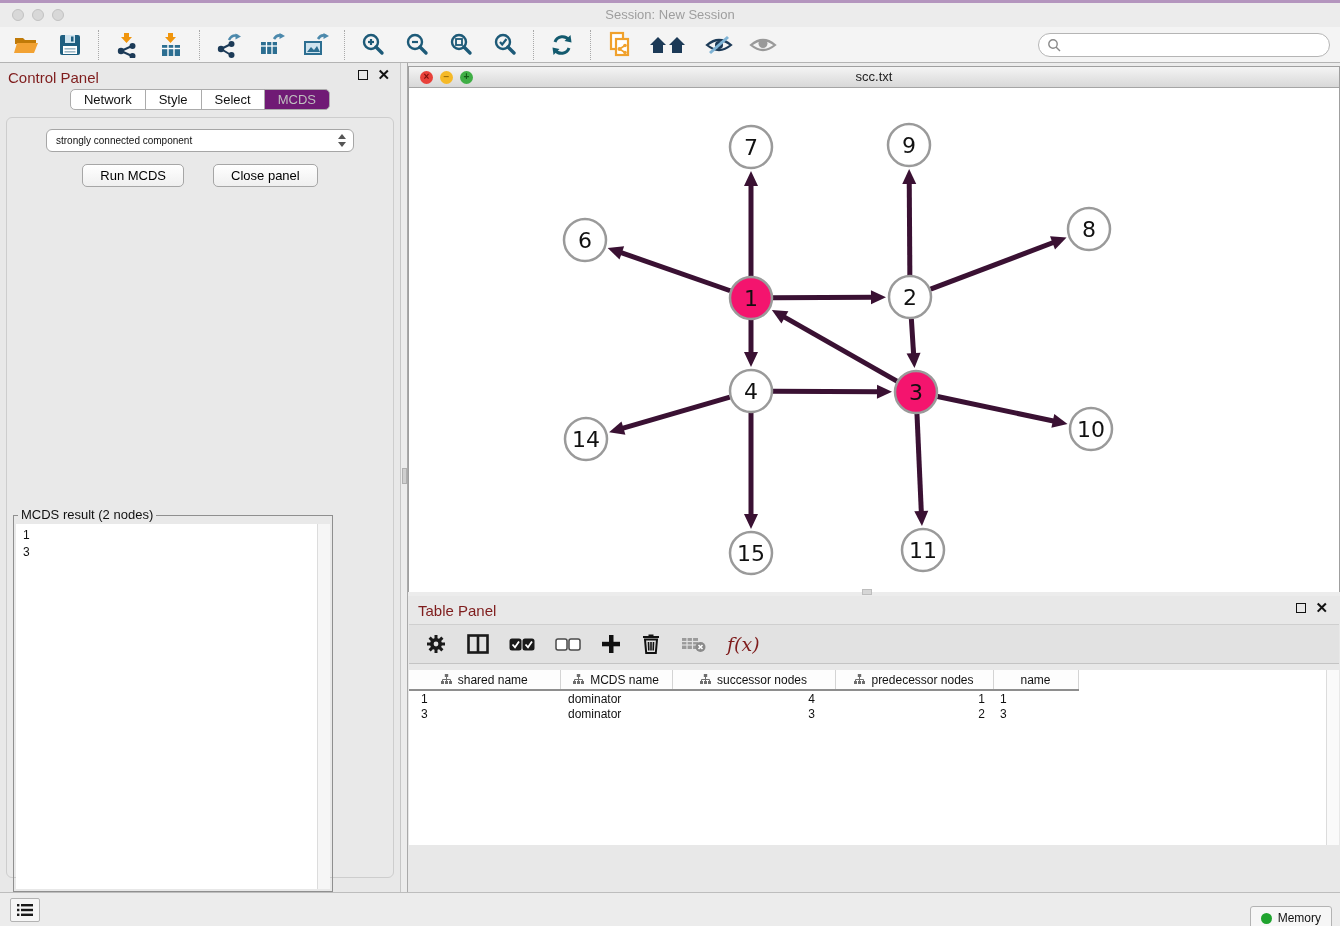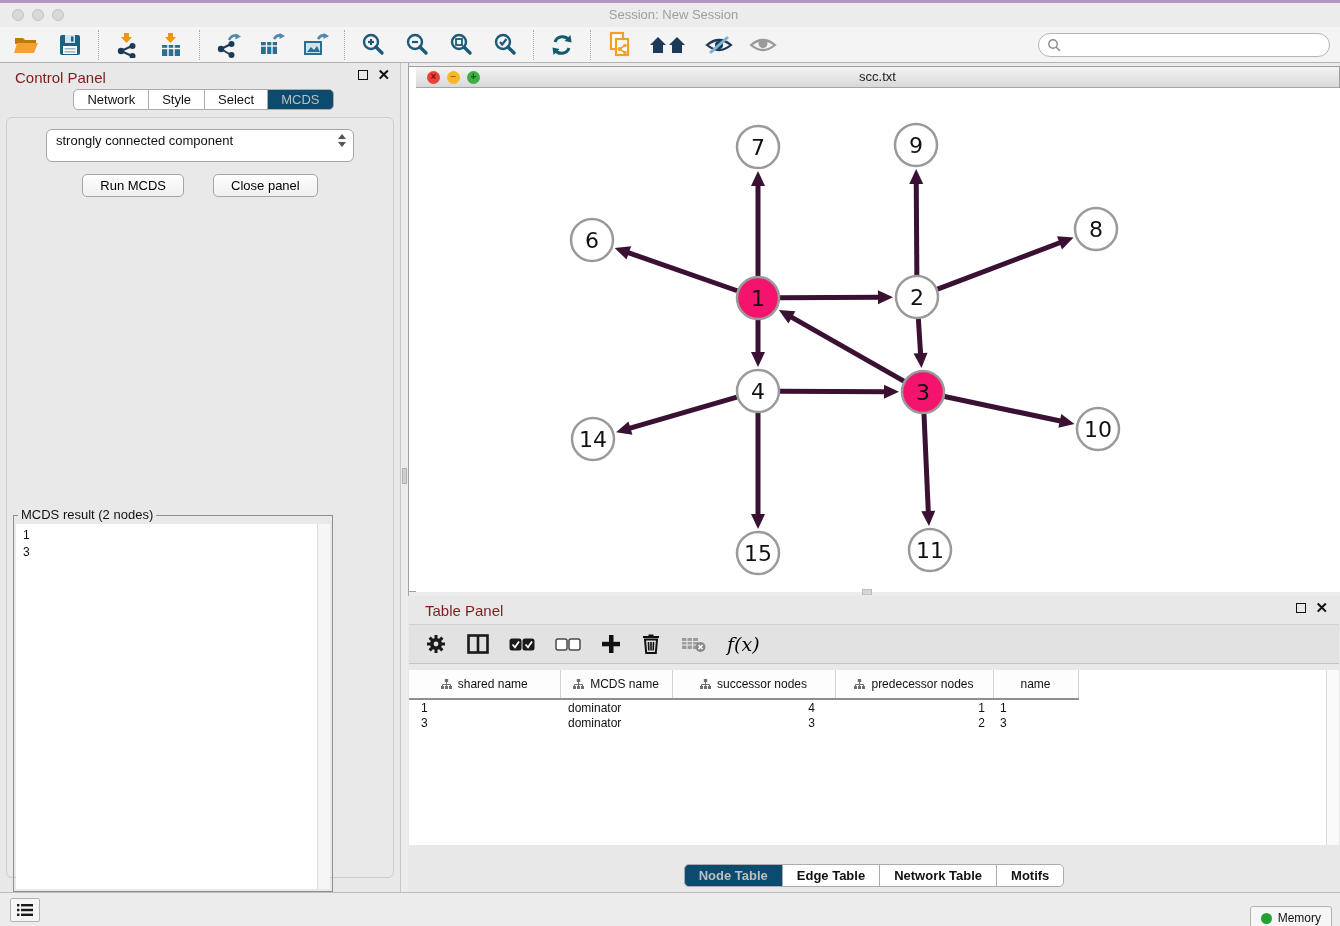--- a/index.html
+++ b/index.html
@@ -1,18 +1,18 @@
 <!DOCTYPE html>
 <html><head>
 <meta charset="utf-8">
 <style>
   * { margin:0; padding:0; box-sizing:border-box; }
   html,body { width:1340px; height:926px; }
   body { font-family:"Liberation Sans", sans-serif; background:#ececec; position:relative; overflow:hidden; color:#111; }
-  .abs { position:absolute;padding-left:7px; }
+  .abs { position:absolute; }
 
   
   #purple-strip { left:0; top:0; width:1340px; height:3px; background:#b495be; }
   #titlebar { left:0; top:3px; width:1340px; height:24px; background:#ececec; }
   #titlebar .win-title { width:100%; text-align:center; font-size:13px; color:#9e9e9e; line-height:24px; }
   .traffic { border-radius:50%; display:inline-block; }
   #titlebar .lights { position:absolute; left:12px; top:6px; display:flex; gap:8px; }
   #titlebar .traffic { width:12px; height:12px; background:#d8d8d8; border:1px solid #c2c2c2; }
 
   #toolbar { left:0; top:27px; width:1340px; height:36px; background:#f4f4f4; border-bottom:1px solid #b3b3b3; display:flex; align-items:center; padding-left:10px; }
@@ -27,25 +27,25 @@
   .panel-head { height:26px; position:relative; }
   .panel-head .ptitle { position:absolute; left:8px; top:6px; font-size:15px; color:#7f1d1d; }
   .panel-head .ctrls { position:absolute; right:10px; top:6px; display:flex; gap:9px; align-items:center; }
   .float-ico { width:10px; height:10px; border:1.6px solid #111; display:inline-block; cursor:pointer; }
   .close-ico { font-size:15px; font-weight:900; line-height:12px; color:#111; cursor:pointer; }
 
   .seg-tabs { display:flex; justify-content:center; }
   .seg-tab { background:#fff; border:1px solid #ababab; margin-left:-1px; padding:2px 13px; font-size:13px; cursor:pointer; white-space:nowrap; }
   .seg-tab:first-child { border-radius:5px 0 0 5px; margin-left:0; }
   .seg-tab:last-child { border-radius:0 5px 5px 0; }
-  .seg-tab.disabled-active { background:#0c4a6e; color:#bfbfbf; }
+  .seg-tab.disabled-active { background:#701a75; color:#bfbfbf; }
 
   #cp-content { position:absolute; left:6px; right:6px; top:54px; bottom:14px; background:#e9e9e9; border:1px solid #cdcdcd; border-radius:6px; }
   #opt-label { text-align:center; margin-top:20px; font-size:13px; }
-  #criterion-select { position:relative; margin:11px auto 0; width:308px; height:33px; background:#fff; border:1px solid #a6a6a6; border-radius:6px; font-size:13px; line-height:21px; padding-left:9px; cursor:pointer; }
+  #criterion-select { position:relative; margin:11px auto 0; width:308px; height:23px; background:#fff; border:1px solid #a6a6a6; border-radius:6px; font-size:10px; line-height:21px; padding-left:9px; cursor:pointer; }
   .stepper { position:absolute; right:7px; top:4px; display:flex; flex-direction:column; gap:3px; }
   .tri-up { width:0; height:0; border-left:4px solid transparent; border-right:4px solid transparent; border-bottom:5px solid #555; }
   .tri-down { width:0; height:0; border-left:4px solid transparent; border-right:4px solid transparent; border-top:5px solid #555; }
   .btn-row { display:flex; justify-content:center; gap:29px; margin-top:12px; }
   .mac-btn { background:linear-gradient(#ffffff,#efefef); border:1px solid #a6a6a6; border-radius:5px; height:23px; padding:0 17px; font-size:13px; cursor:pointer; font-family:inherit; }
 
   #mcds-fieldset { position:absolute; left:6px; width:320px; top:377px; height:377px; border:1px solid #8f8f8f;margin-top:20px; }
   #mcds-legend { position:absolute; top:-9px; left:4px; background:#e9e9e9; padding:0 3px; font-size:13px; }
   #mcds-result-area { position:absolute; left:2px; right:2px; top:8px; bottom:2px; background:#fff; font-size:12px; line-height:17px; padding:3px 0 0 7px; }
   #mcds-scroll { position:absolute; right:0; top:0; bottom:0; width:13px; background:#f6f6f6; border-left:1px solid #dcdcdc; }
@@ -60,25 +60,25 @@
   #net-titlebar { height:21px; background:linear-gradient(#f4f4f4,#d8d8d8); border-bottom:1px solid #a5a5a5; position:relative; }
   #net-titlebar .lights { position:absolute; left:11px; top:4px; display:flex; gap:7px; }
   #net-titlebar .traffic { width:13px; height:13px; font-size:10px; font-weight:700; text-align:center; line-height:12px; cursor:pointer; }
   #net-title { text-align:center; font-size:13px; color:#222; line-height:20px; }
   #net-canvas { position:relative; width:930px; height:504px; background:#fff; }
 
   
   #table-panel { left:408px; top:596px; width:932px; height:296px; background:#e8e8e8; }
   #tp-toolbar { position:absolute; left:1px; right:1px; top:28px; height:40px; background:#e2e2e2; border-top:1px solid #cfcfcf; border-bottom:1px solid #c4c4c4; display:flex; align-items:center; gap:20px; padding-left:16px; }
   .tp-btn { display:flex; align-items:center; justify-content:center; cursor:pointer; }
-  #fx-label { font-family:"DejaVu Serif", serif; font-style:italic; color:#000000; font-size:19px; }
+  #fx-label { font-family:"DejaVu Serif", serif; font-style:italic; color:#7f1d1d; font-size:19px; }
   #tp-tablewrap { position:absolute; left:1px; right:1px; top:74px; bottom:47px; background:#fff; overflow:hidden; }
   #tp-vscroll { position:absolute; right:0; top:0; bottom:0; width:13px; background:#fafafa; border-left:1px solid #dcdcdc; }
   table.datatable { border-collapse:collapse; table-layout:fixed; font-size:12px; }
-  table.datatable th { font-weight:400; height:29px; border-bottom:2px solid #8e8e8e; border-right:1px solid #d4d4d4; background:#fdfdfd; padding:0;text-align:center; }
+  table.datatable th { font-weight:400; height:20px; border-bottom:2px solid #8e8e8e; border-right:1px solid #d4d4d4; background:#fdfdfd; padding:0;text-align:center; }
   table.datatable th .hwrap { display:flex; align-items:center; justify-content:center; gap:6px; }
   table.datatable td { height:16px; padding:0 6px; white-space:nowrap; overflow:hidden; }
   #tp-tabs { position:absolute; left:0; right:0; bottom:5px; display:flex; justify-content:center; }
   #tp-tabs .seg-tab { font-weight:700; padding:3px 14px; }
   #tp-tabs .seg-tab.disabled-active { font-weight:700; }
 
   
   #status-bar { left:0; top:892px; width:1340px; height:34px; background:#ececec; border-top:1px solid #bdbdbd; }
   #console-btn { position:absolute; left:10px; top:5px; width:30px; height:24px; background:#f6f6f6; border:1px solid #b3b3b3; border-radius:2px; display:flex; align-items:center; justify-content:center; cursor:pointer; }
   #memory-btn { position:absolute; right:8px; top:5px; height:24px; background:#f6f6f6; border:1px solid #b3b3b3; border-radius:3px; display:flex; align-items:center; gap:6px; padding:0 10px; font-size:12px; cursor:pointer;margin-top:8px; }
@@ -556,26 +556,20 @@
             <td style="width: 112px; text-align: left; padding: 0px 6px 0px 8px;">dominator</td>
             <td style="width: 163px; text-align: right; padding: 0px 20px 0px 6px;">3</td>
             <td style="width: 158px; text-align: right; padding: 0px 8px 0px 6px;">2</td>
             <td style="width: 85px; text-align: left; padding: 0px 6px 0px 7px;">3</td>
             <td></td>
           </tr>
         </tbody>
     </table>
     <div id="tp-vscroll"></div>
   </div>
-  <div id="tp-tabs">
-    <span class="seg-tab disabled-active">Node Table</span>
-    <span class="seg-tab">Edge Table</span>
-    <span class="seg-tab">Network Table</span>
-    <span class="seg-tab">Motifs</span>
-  </div>
 </div>
 
 <div id="status-bar" class="abs">
   <span id="console-btn">
     <svg width="16" height="14" viewBox="0 0 16 14">
         <g fill="#1a1a1a">
           <rect x="0" y="1" width="2.4" height="2.4"></rect>
           <rect x="4" y="1" width="12" height="2.4"></rect>
           <rect x="0" y="5.8" width="2.4" height="2.4"></rect>
           <rect x="4" y="5.8" width="12" height="2.4"></rect>

